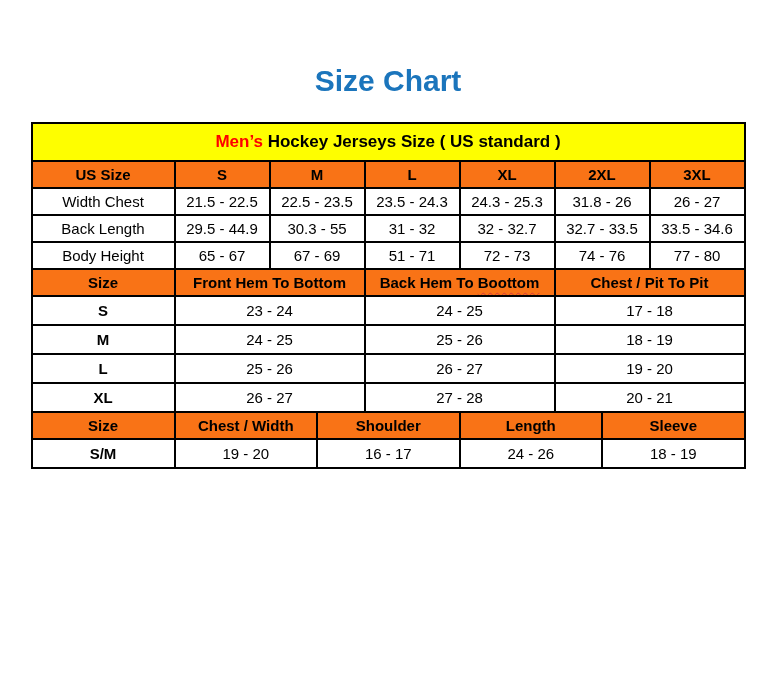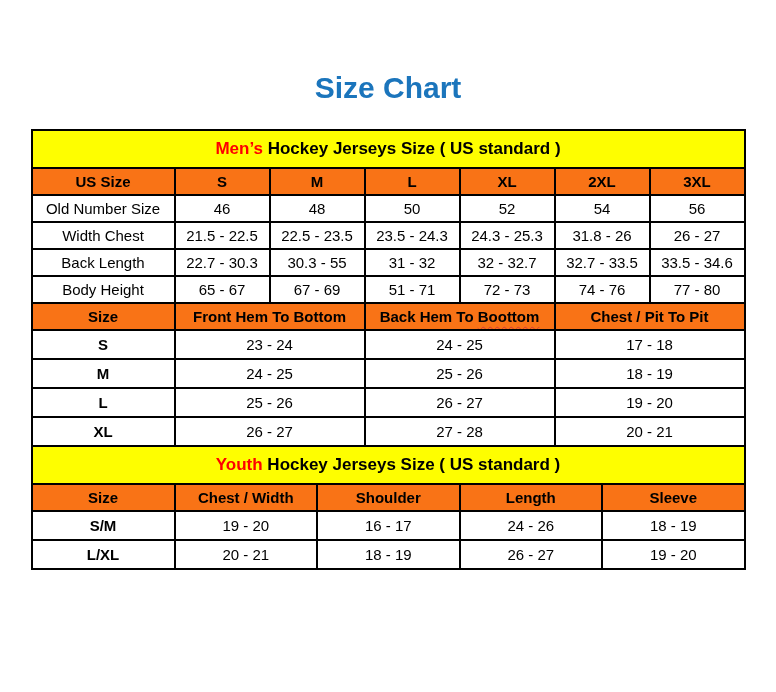--- a/index.html
+++ b/index.html
@@ -10,21 +10,21 @@
   .page {
     position: relative;
     width: 776px;
     height: 692px;
     background: #ffffff;
     font-family: "Liberation Sans", sans-serif;
     color: #000000;
     overflow: hidden;
   }
   .title {
-    margin: 7px;
+    margin: 0;
     padding-top: 64px;
     text-align: center;
     font-size: 30px;
     font-weight: bold;
     color: #1b75bc;
     letter-spacing: 0px;
   }
   .chart {
     width: 715px;
     margin: 24px auto 8px auto;
@@ -100,40 +100,31 @@
         <tr class="cols">
           <th>US Size</th>
           <th>S</th>
           <th>M</th>
           <th>L</th>
           <th>XL</th>
           <th>2XL</th>
           <th>3XL</th>
         </tr>
         <tr>
-          <td class="lbl-plain">Old Number Size</td>
-          <td>46</td>
-          <td>48</td>
-          <td>50</td>
-          <td>52</td>
-          <td>54</td>
-          <td>56</td>
-        </tr>
-        <tr>
           <td class="lbl-plain">Width Chest</td>
           <td>21.5 - 22.5</td>
           <td>22.5 - 23.5</td>
           <td>23.5 - 24.3</td>
           <td>24.3 - 25.3</td>
           <td>31.8 - 26</td>
           <td>26 - 27</td>
         </tr>
         <tr>
           <td class="lbl-plain">Back Length</td>
-          <td>22.7 - 30.3</td>
+          <td>29.5 - 44.9</td>
           <td>30.3 - 55</td>
           <td>31 - 32</td>
           <td>32 - 32.7</td>
           <td>32.7 - 33.5</td>
           <td>33.5 - 34.6</td>
         </tr>
         <tr>
           <td class="lbl-plain">Body Height</td>
           <td>65 - 67</td>
           <td>67 - 69</td>
@@ -188,41 +179,31 @@
 
     <table class="tbl">
       <colgroup>
           <col class="c-first">
           <col>
           <col>
           <col>
           <col>
         </colgroup>
       <tbody class="w-rows">
-        <tr class="yellow">
-          <th colspan="5"><span class="red">Youth</span><span> Hockey Jerseys Size ( US standard )</span></th>
-        </tr>
         <tr class="cols">
           <th>Size</th>
           <th>Chest / Width</th>
           <th>Shoulder</th>
           <th>Length</th>
           <th>Sleeve</th>
         </tr>
         <tr>
           <td class="lbl-bold">S/M</td>
           <td>19 - 20</td>
           <td>16 - 17</td>
           <td>24 - 26</td>
           <td>18 - 19</td>
         </tr>
-        <tr>
-          <td class="lbl-bold">L/XL</td>
-          <td>20 - 21</td>
-          <td>18 - 19</td>
-          <td>26 - 27</td>
-          <td>19 - 20</td>
-        </tr>
       </tbody>
     </table>
 
   </div>
 </div>
 
 </body></html>

